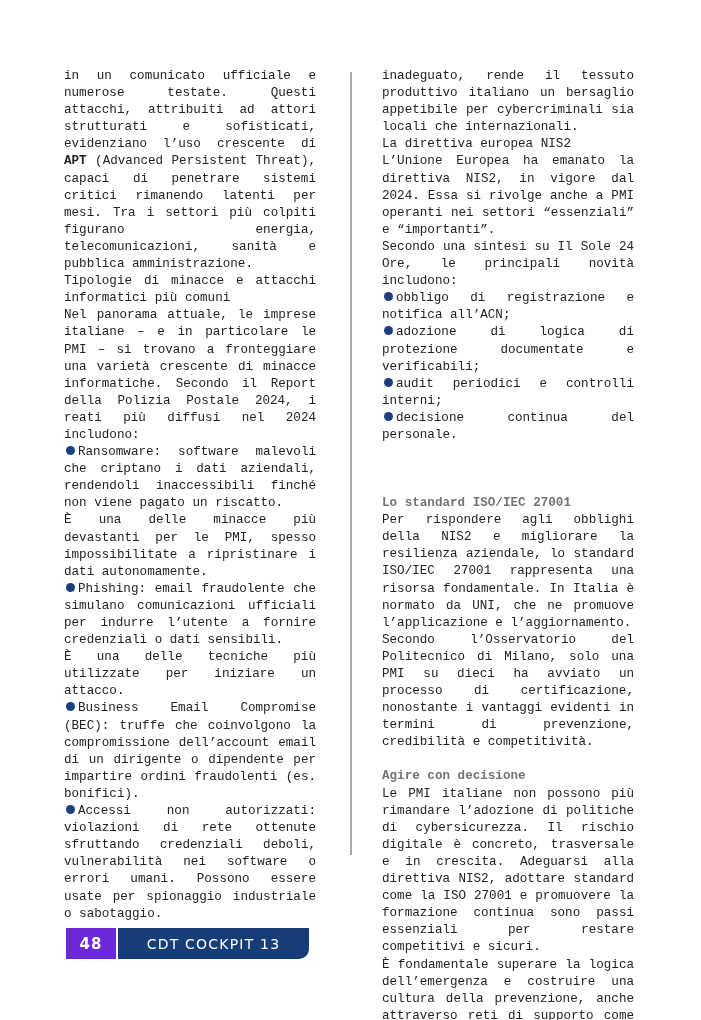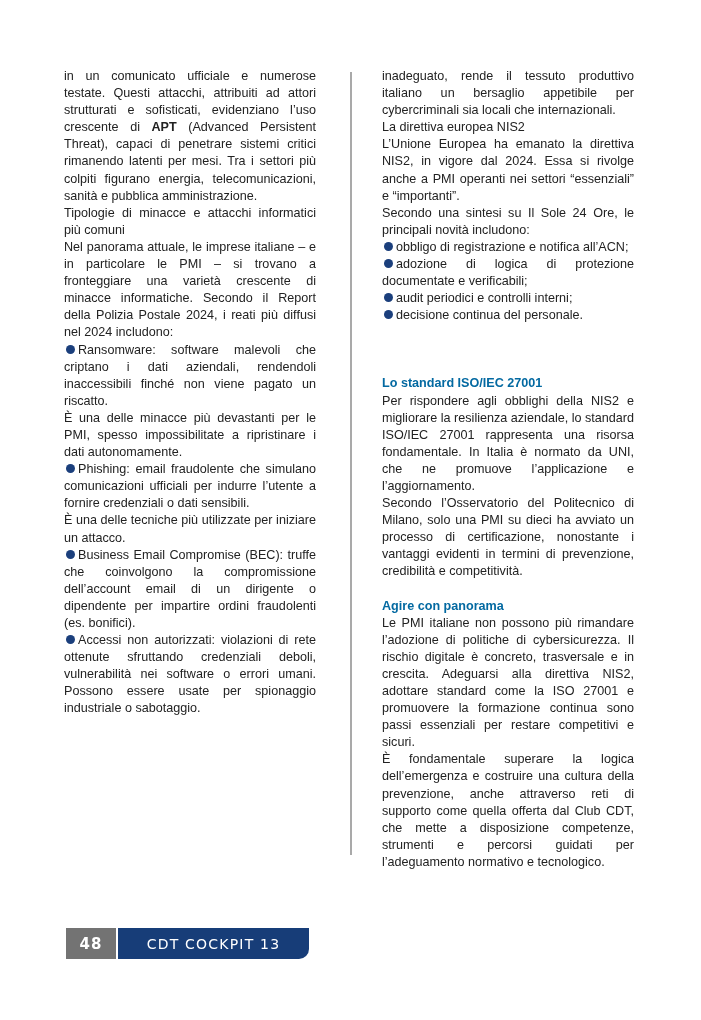--- a/index.html
+++ b/index.html
@@ -1,44 +1,44 @@
 <!DOCTYPE html>
 <html><head>
 <meta charset="utf-8">
 <style>
   html, body { margin: 0; padding: 0; background: #ffffff; }
   body { width: 701px; height: 1020px; position: relative; overflow: hidden; }
   .page { position: relative; width: 701px; height: 1020px; background: #fff; }
   .col {
     position: absolute; top: 68px; width: 252px;
-    font-family: Liberation Sans, sans-serif;
+    font-family: Liberation Mono, monospace;
     font-size: 12.6px; line-height: 17.1px; color: #222;
     text-align: justify;
   }
   .col-left { left: 64px; }
   .col-right { left: 382px; }
   .col p { margin: 0; }
-  .col .heading { font-weight: bold; color: #0369a1; }
+  .col .heading { font-weight: bold; color: #737373; }
   .col .spacer { height: 34px; }
   .col .spacer-sm { height: 17px; }
   .bullet-item { margin: 0; }
   .bullet {
     display: inline-block; width: 9px; height: 9px; border-radius: 50%;
     background: #1b3f7c; margin-right: 3px; margin-left: 2px; vertical-align: 0px;
   }
   .bold { font-weight: bold; }
   .divider {
     position: absolute; left: 350px; top: 72px; width: 2px; height: 783px;
     background: #a9a9a9;
   }
   .footer {
     position: absolute; left: 66px; top: 928px; height: 31px; display: flex;
   }
   .footer .pagenum {
-    width: 50px; height: 31px; background: #737373; color: #fff;
+    width: 50px; height: 31px; background: #6d28d9; color: #fff;
     font-family: "DejaVu Sans", sans-serif; font-size: 15px; font-weight: bold;
     display: flex; align-items: center; justify-content: center; letter-spacing: 1px;
   }
   .footer .sep { width: 2px; height: 31px; background: #fff; }
   .footer .title {
     width: 191px; height: 31px; background: #173d78; color: #fff;
     font-family: "DejaVu Sans", sans-serif; font-size: 14px; letter-spacing: 1.2px;
     display: flex; align-items: center; justify-content: center;
     border-bottom-right-radius: 10px;
   }
@@ -80,21 +80,21 @@
 
     <div class="spacer"></div>
     <div class="spacer-sm"></div>
 
     <p class="heading">Lo standard ISO/IEC 27001</p>
     <p>Per rispondere agli obblighi della NIS2 e migliorare la resilienza aziendale, lo standard ISO/IEC 27001 rappresenta una risorsa fondamentale. In Italia è normato da UNI, che ne promuove l’applicazione e l’aggiornamento.</p>
     <p>Secondo l’Osservatorio del Politecnico di Milano, solo una PMI su dieci ha avviato un processo di certificazione, nonostante i vantaggi evidenti in termini di prevenzione, credibilità e competitività.</p>
 
     <div class="spacer-sm"></div>
 
-    <p class="heading">Agire con panorama</p>
+    <p class="heading">Agire con decisione</p>
     <p>Le PMI italiane non possono più rimandare l’adozione di politiche di cybersicurezza. Il rischio digitale è concreto, trasversale e in crescita. Adeguarsi alla direttiva NIS2, adottare standard come la ISO 27001 e promuovere la formazione continua sono passi essenziali per restare competitivi e sicuri.</p>
     <p>È fondamentale superare la logica dell’emergenza e costruire una cultura della prevenzione, anche attraverso reti di supporto come quella offerta dal Club CDT, che mette a disposizione competenze, strumenti e percorsi guidati per l’adeguamento normativo e tecnologico.</p>
   </div>
 
   <div class="footer">
     <div class="pagenum">48</div>
     <div class="sep"></div>
     <div class="title">CDT COCKPIT 13</div>
   </div>
 </div>

